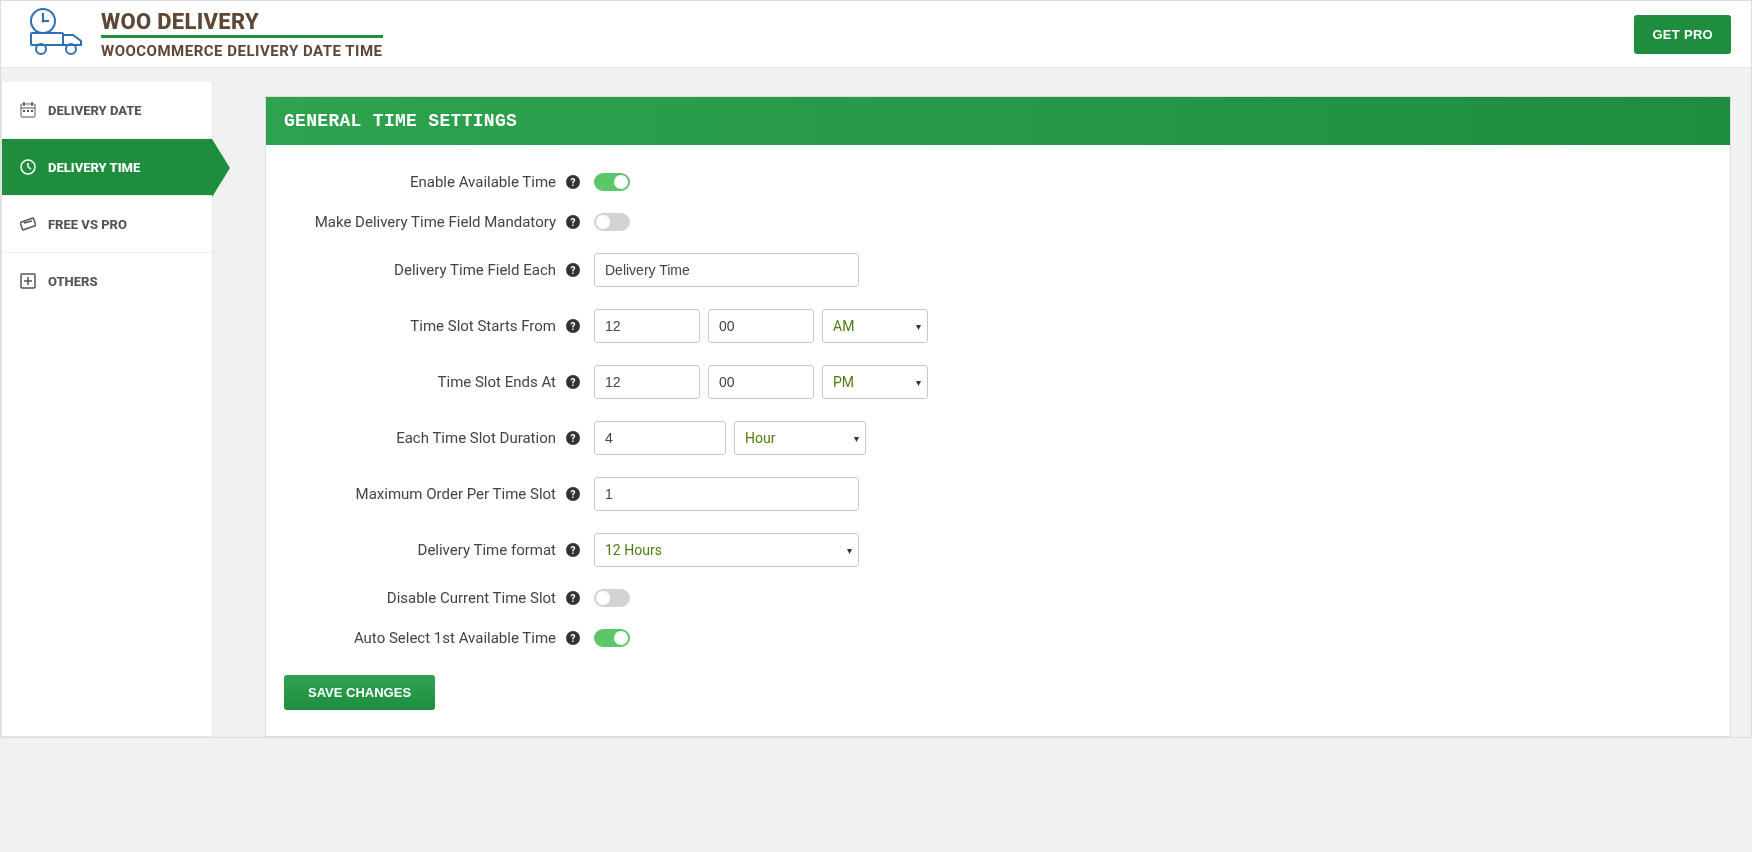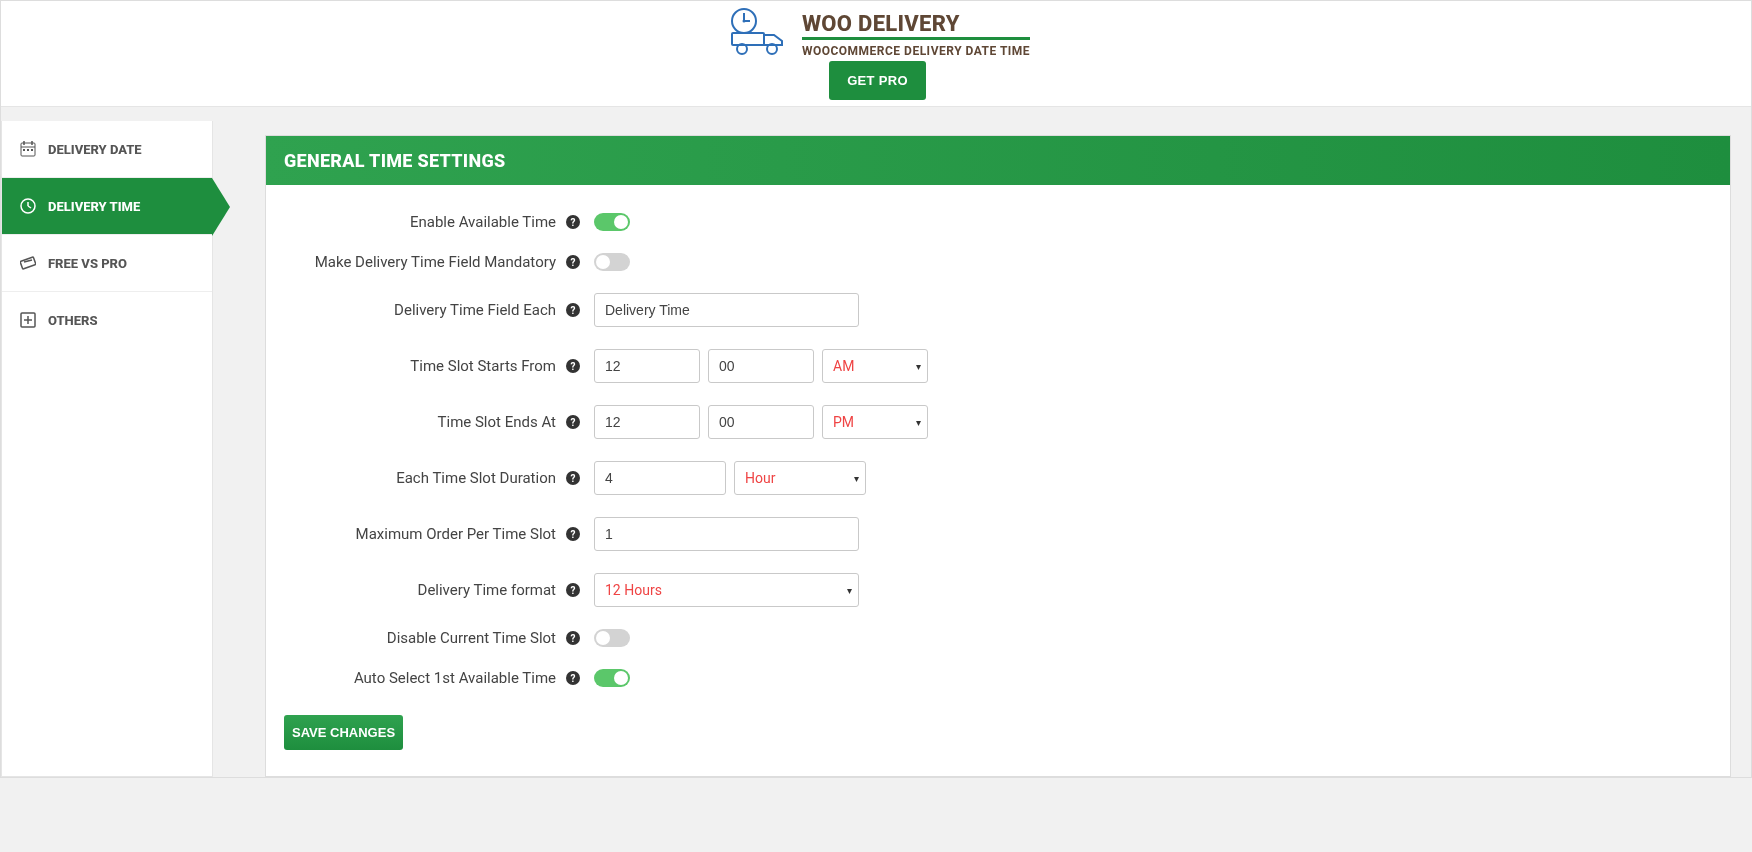--- a/index.html
+++ b/index.html
@@ -18,21 +18,20 @@
 }
 
 
 .header {
   background: #fff;
   display: flex;
   justify-content: space-between;
   align-items: center;
   padding: 6px 20px 6px 10px;
   border-bottom: 1px solid #e5e5e5;
-  flex-direction: column;
 }
 .brand {
   display: flex;
   align-items: center;
   gap: 14px;
   padding-left: 14px;
 }
 .brand-text {
   display: flex;
   flex-direction: column;
@@ -40,21 +39,21 @@
 .brand-title {
   font-size: 22px;
   font-weight: 800;
   color: #5f4735;
   letter-spacing: 0.3px;
   border-bottom: 3px solid #1e8e3e;
   padding-bottom: 1px;
   display: inline-block;
 }
 .brand-sub {
-  font-size: 12px;
+  font-size: 15px;
   font-weight: 700;
   color: #5f4735;
   letter-spacing: 0.5px;
   margin-top: 4px;
 }
 .get-pro-btn {
   background: #1e8e3e;
   color: #fff;
   border: none;
   padding: 12px 18px;
@@ -128,20 +127,21 @@
   border: 1px solid #ddd;
   min-height: 640px;
 }
 .panel-header {
   background: linear-gradient(90deg, #2fa24f 0%, #1e8e3e 100%);
   color: #fff;
   padding: 14px 18px;
   font-size: 18px;
   font-weight: 800;
   letter-spacing: 0.3px;
+  font-family: Liberation Mono, monospace;
 }
 .panel-body {
   padding: 28px 18px 26px 18px;
 }
 .form-row {
   display: flex;
   align-items: center;
   margin-bottom: 22px;
 }
 .form-label {
@@ -208,42 +208,42 @@
   padding: 0 10px;
   font-size: 14px;
   color: #444;
 }
 .select-input {
   height: 34px;
   border: 1px solid #c9c9c9;
   border-radius: 3px;
   padding: 0 22px 0 10px;
   font-size: 14px;
-  color: #ef4444;
+  color: #4d7c0f;
   background: #fff;
   position: relative;
   display: inline-flex;
   align-items: center;
   cursor: pointer;
 }
 .select-input::after {
   content: "▾";
   position: absolute;
   right: 6px;
   font-size: 10px;
   color: #333;
 }
 .w-265 { width: 265px; }
 .w-86  { width: 106px;  }
 .w-132 { width: 132px; }
 .save-btn {
   background: linear-gradient(180deg, #2fa24f 0%, #1e8e3e 100%);
   color: #fff;
   border: none;
-  padding: 10px 8px;
+  padding: 10px 24px;
   font-weight: 800;
   font-size: 13px;
   border-radius: 3px;
   cursor: pointer;
   margin-top: 6px;
 }
 </style>
 </head>
 <body>
 

